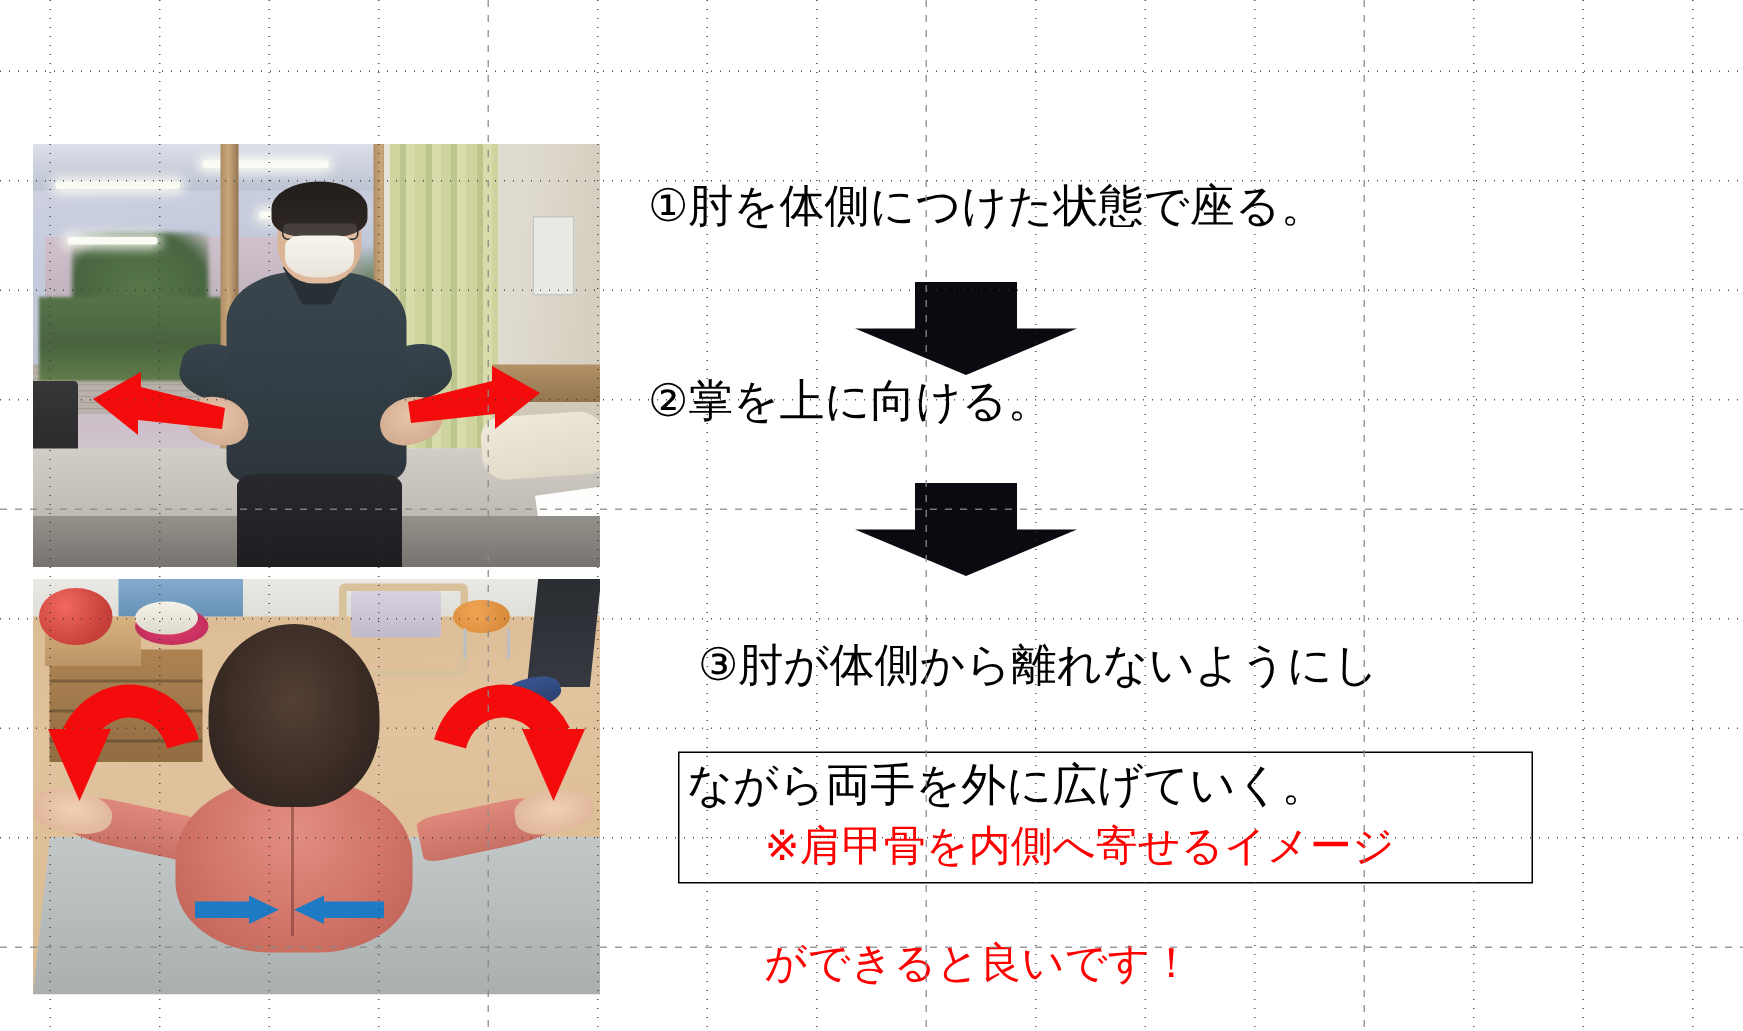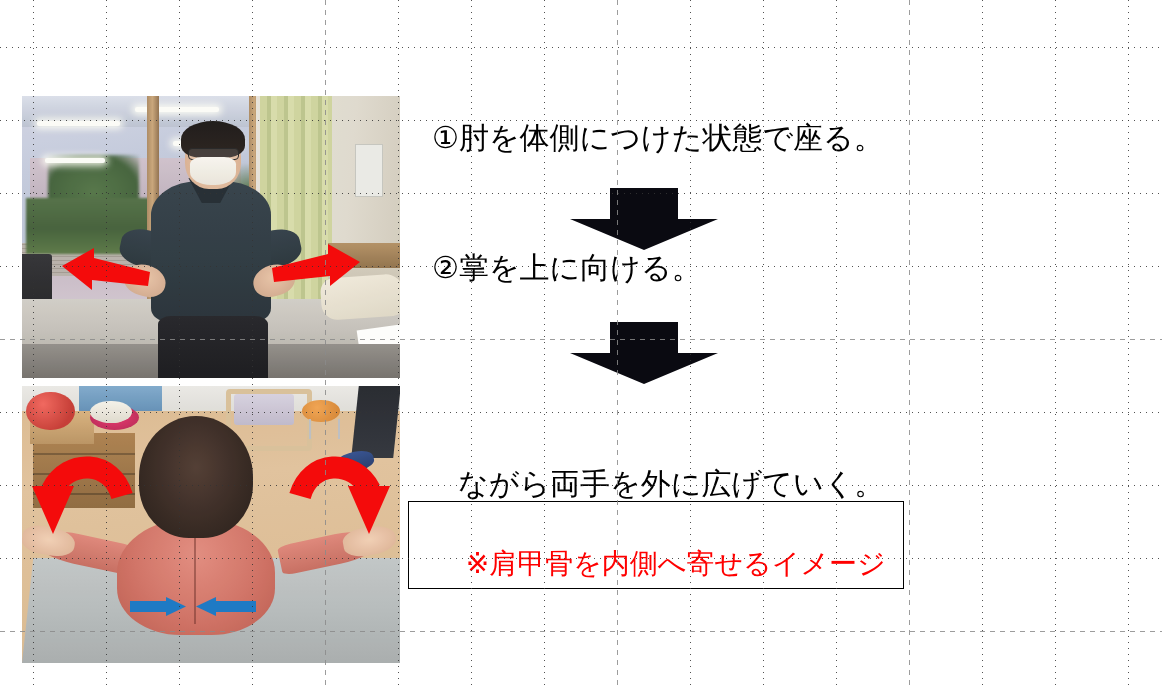--- a/index.html
+++ b/index.html
@@ -339,23 +339,23 @@
   #step3 .l2 { display:block; padding-left: 26px; }
 
   
   .downarrow { position: absolute; z-index: 30; }
   #arrow1 { left: 570px; top: 188px; width: 148px; height: 62px; }
   #arrow2 { left: 570px; top: 322px; width: 148px; height: 62px; }
 
   
   #note {
     position: absolute;
-    left: 408px;
+    left: 452px;
     top: 501px;
-    width: 496px;
+    width: 570px;
     height: 88px;
     border: 1.6px solid #000000;
     box-sizing: border-box;
     background: transparent;
     z-index: 30;
   }
   #note .note-text {
     position:absolute;
     left: 10px;
     top: 3px;
@@ -471,33 +471,35 @@
         <rect x="192" y="215" width="42" height="11"></rect>
         <polygon points="194,211 174,220.5 194,230"></polygon>
       </g>
     </svg>
   </div>
 
 
   <div class="step" id="step2">②掌を上に向ける。</div>
   <div class="step" id="step1">①肘を体側につけた状態で座る。</div>
   <div class="step" id="step3">
+    <span class="l1">③肘が体側から離れないようにし</span>
     <span class="l2">ながら両手を外に広げていく。</span>
   </div>
 
   <svg class="downarrow" id="arrow1" viewBox="0 0 148 62">
     <polygon points="40,0 108,0 108,31 148,31 74,62 0,31 40,31" fill="#0a0a11"></polygon>
   </svg>
   <svg class="downarrow" id="arrow2" viewBox="0 0 148 62">
     <polygon points="40,0 108,0 108,31 148,31 74,62 0,31 40,31" fill="#0a0a11"></polygon>
   </svg>
 
   <div id="note">
     <div class="note-text">
       <span>※肩甲骨を内側へ寄せるイメージ</span><br>
+      <span>ができると良いです！</span>
     </div>
   </div>
 
   <div id="grid-layer">
       <div class="grid-v" style="left: 33px;"></div>
       <div class="grid-v" style="left: 106px;"></div>
       <div class="grid-v" style="left: 179px;"></div>
       <div class="grid-v" style="left: 252px;"></div>
       <div class="grid-v major" style="left: 325px;"></div>
       <div class="grid-v" style="left: 398px;"></div>

